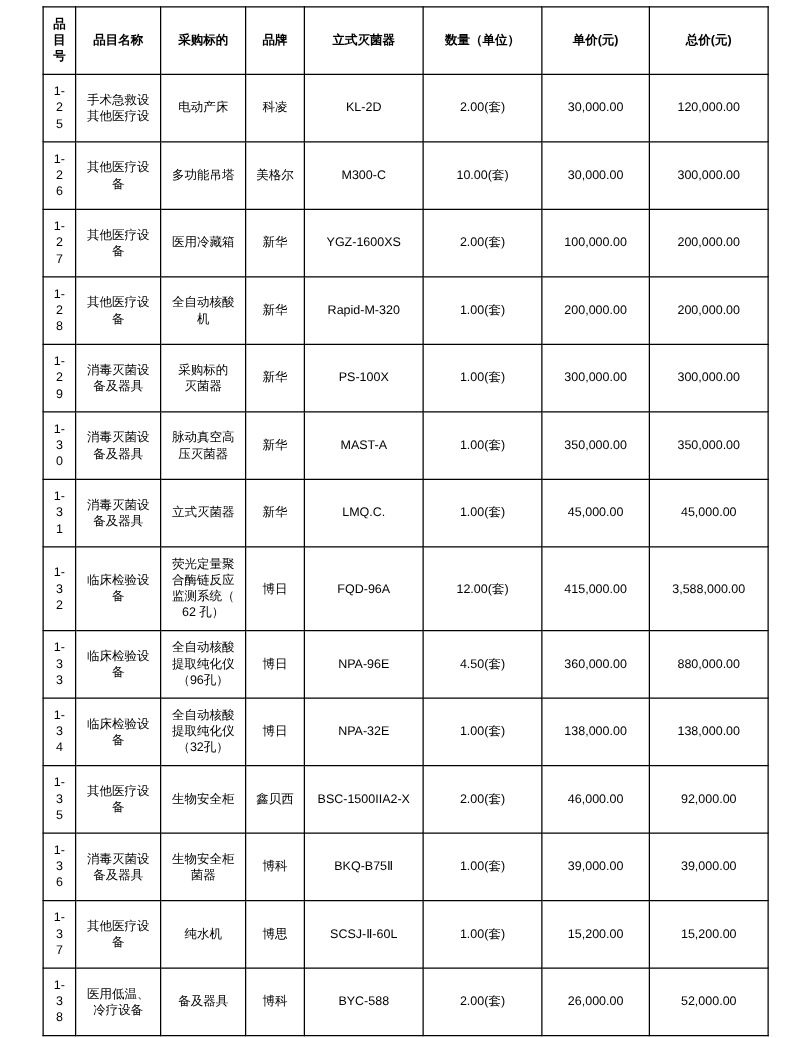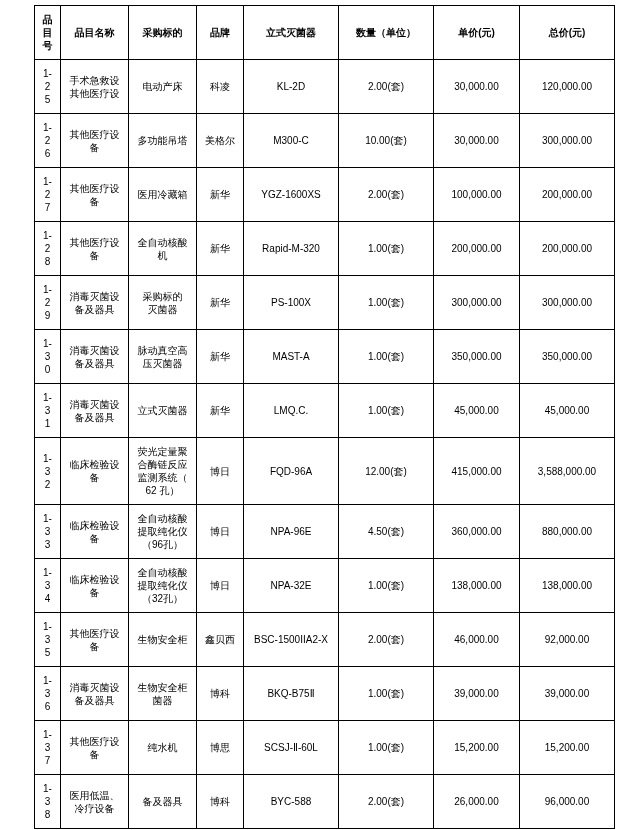--- a/index.html
+++ b/index.html
@@ -266,17 +266,17 @@
           <td class="col-item_no">1-
 3
 8</td>
           <td class="col-item_name">医用低温、
 冷疗设备</td>
           <td class="col-target">备及器具</td>
           <td class="col-brand">博科</td>
           <td class="col-model">BYC-588</td>
           <td class="col-quantity">2.00(套)</td>
           <td class="col-unit_price">26,000.00</td>
-          <td class="col-total_price">96,000.00</td>
+          <td class="col-total_price">52,000.00</td>
         </tr>
       </tbody>
   </table>
 </div>
 
 </body></html>

